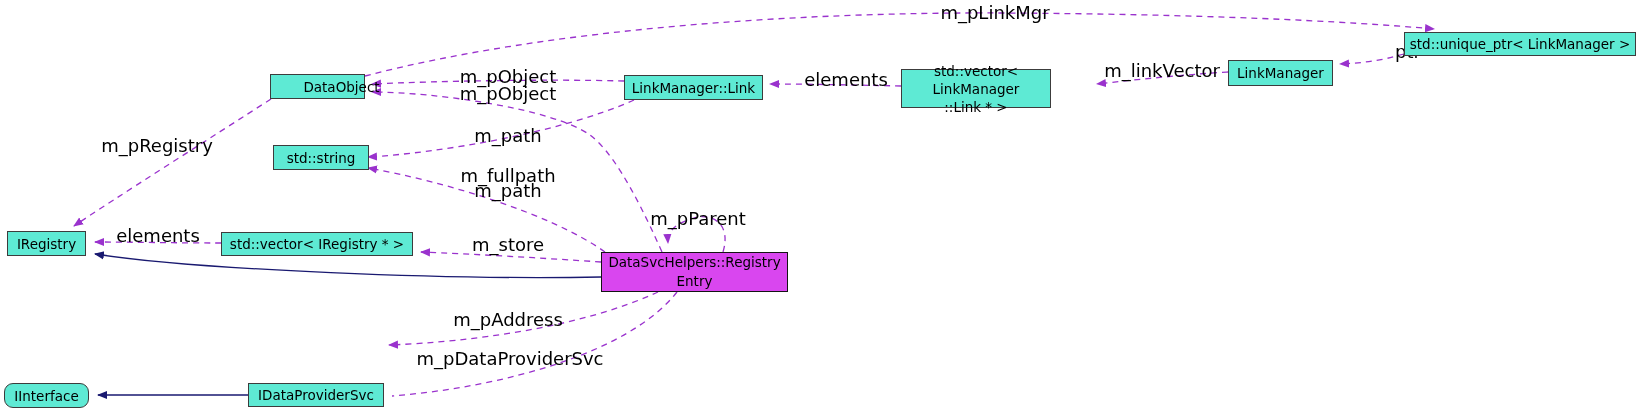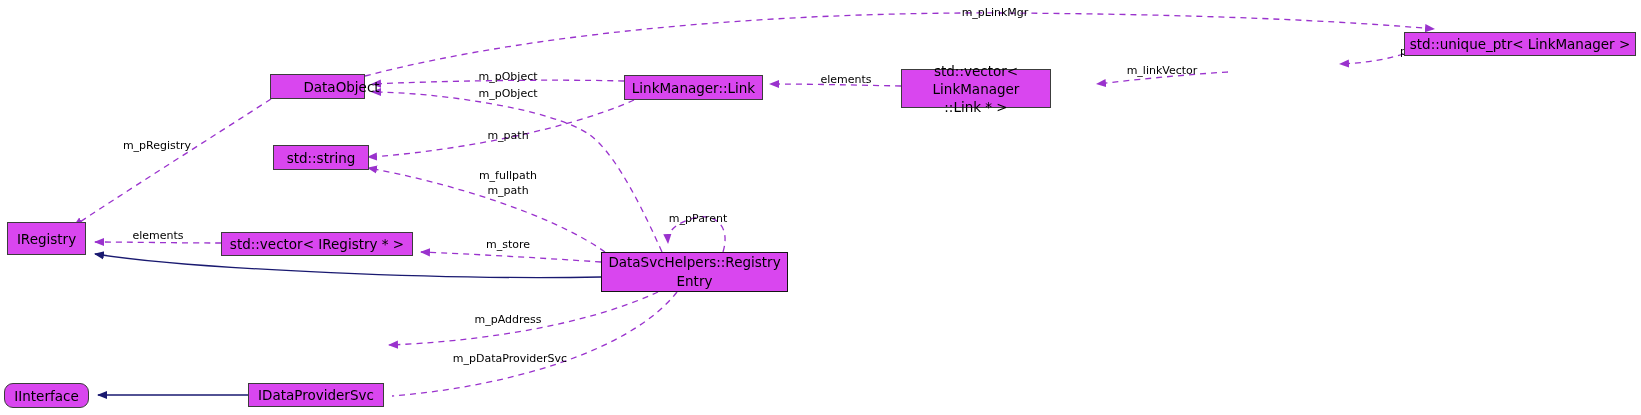--- a/index.html
+++ b/index.html
@@ -8,39 +8,39 @@
     width:1641px;height:415px;
     background:#ffffff;
     font-family:"DejaVu Sans", sans-serif;
     color:#000;
     overflow:hidden;
   }
   #edges{position:absolute;left:0;top:0;width:1641px;height:415px;}
   .node{
     position:absolute;
     box-sizing:border-box;
-    background:#d946ef;
+    background:#5eead4;
     border:1.2px solid #3c3c3c;
     display:flex;align-items:center;justify-content:center;
     text-align:center;
     font-size:13.5px;line-height:18px;
     white-space:pre-line;
     cursor:pointer;
     z-index:2;
   }
   .node.focus{
     background:#d946ef;
     border:1.6px solid #141414;
     line-height:19px;
     cursor:default;
   }
   .elabel{
     position:absolute;
     transform:translate(-50%,-50%);
-    font-size:11px;line-height:14.5px;
+    font-size:18px;line-height:14.5px;
     white-space:pre-line;
     text-align:center;
     z-index:1;
     pointer-events:none;
   }
 </style>
 </head>
 <body>
 
 <div id="stage">
@@ -78,26 +78,27 @@
     </g>
   </svg>
 
   <div class="node" style="left:270px;top:74px;width:95px;height:25px;padding-left:48px;">DataObject</div>
 
   <div class="node" style="left:624px;top:75px;width:139px;height:25px;">LinkManager::Link</div>
 
   <div class="node" style="left:901px;top:69px;width:150px;height:39px;">std::vector&lt; LinkManager
 ::Link * &gt;</div>
 
+  <div class="node" style="left:1228px;top:60px;width:105px;height:26px;">LinkManager</div>
 
   <div class="node" style="left:1404px;top:32px;width:232px;height:24px;">std::unique_ptr&lt; LinkManager &gt;</div>
 
   <div class="node" style="left:273px;top:145px;width:96px;height:25px;">std::string</div>
 
-  <div class="node" style="left:7px;top:222px;width:79px;height:33px;">IRegistry</div>
+  <div class="node" style="left:7px;top:231px;width:79px;height:25px;">IRegistry</div>
 
   <div class="node" style="left:221px;top:232px;width:192px;height:24px;">std::vector&lt; IRegistry * &gt;</div>
 
   <div class="node focus" style="left:601px;top:252px;width:187px;height:40px;">DataSvcHelpers::Registry
 Entry</div>
 
 
   <div class="node" style="left:4px;top:383px;width:85px;height:25px;border-radius:9px;">IInterface</div>
 
   <div class="node" style="left:248px;top:383px;width:136px;height:24px;">IDataProviderSvc</div>

